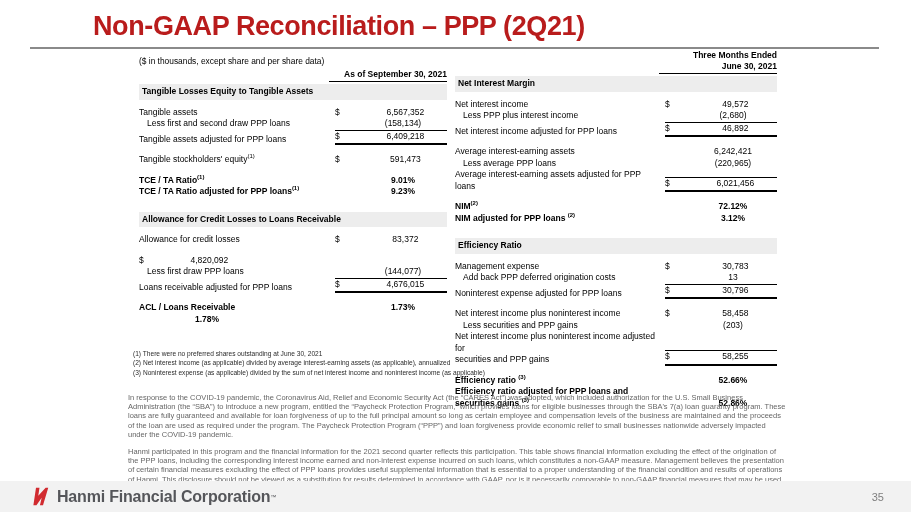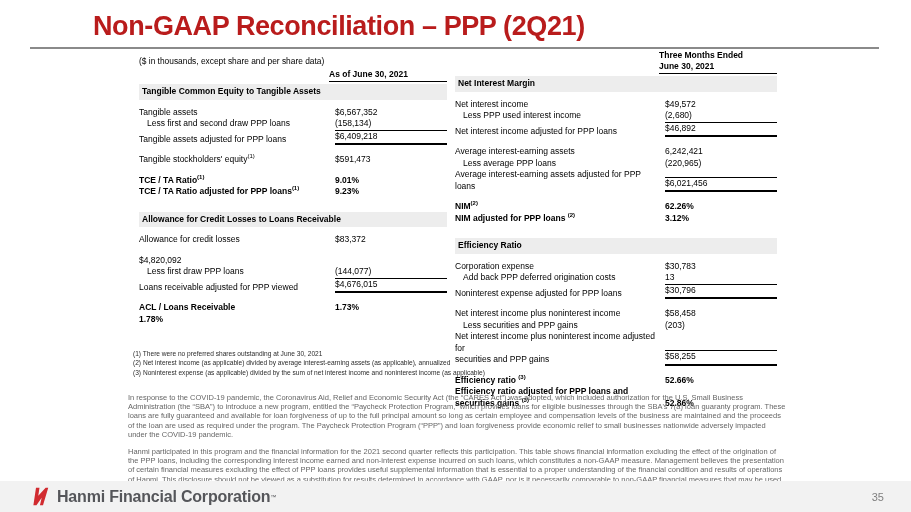--- a/index.html
+++ b/index.html
@@ -8,31 +8,31 @@
   
   .title{position:absolute;left:45px;top:11px;font-size:27px;font-weight:bold;color:#b91c1c;letter-spacing:-0.4px;margin-left:48px;}
   .title-rule{position:absolute;left:30px;top:47px;width:849px;height:2px;background:#8a8a8a;}
 
   
   .tcol{position:absolute;font-size:8.5px;line-height:11.5px;}
   .tcol-left{left:139px;top:56px;width:308px;}
   .tcol-right{left:455px;top:50px;width:322px;}
   .tnote{font-size:8.4px;margin-bottom:1px;}
   .period-wrap{display:flex;justify-content:flex-end;}
-  .period{width:118px;text-align:left;font-weight:bold;border-bottom:1px solid #000;padding-bottom:1px;}
+  .period{width:118px;text-align:right;font-weight:bold;border-bottom:1px solid #000;padding-bottom:1px;}
   .period.two-line{line-height:11px;}
   .sec-header{background:#ededed;font-weight:bold;padding:2px 3px;margin:2px 0 7px 0;}
   .sec{margin-top:0;}
   .sec + .sec{margin-top:14px;}
   .row{display:flex;align-items:flex-end;}
   .row .lbl{flex:1;white-space:pre-line;padding-right:4px;}
   .row .lbl.indent{padding-left:8px;}
   .row.bold{font-weight:bold;}
   .row .amt{width:112px;display:flex;justify-content:space-between;flex:none;}
-  .row .amt .val{text-align:left;flex:1;}
+  .row .amt .val{text-align:center;flex:1;padding-left:24px;}
   .row.total .amt{border-top:1px solid #000;border-bottom:2.5px solid #000;padding-bottom:1px;}
   .row.gap{margin-top:9px;gap:17px;}
   sup{font-size:6px;line-height:0;}
 
   
   .footnotes{position:absolute;left:133px;top:349px;width:440px;font-size:6.6px;line-height:9.3px;color:#2b2b2b;}
 
   
   .paras{position:absolute;left:128px;top:385px;width:658px;font-size:7.5px;line-height:9.2px;color:#666;}
   .paras p{margin:8px 0 6px 0;}
@@ -50,25 +50,25 @@
 <body>
 
 <div class="slide">
 
   <div class="title">Non-GAAP Reconciliation – PPP (2Q21)</div>
   <div class="title-rule"></div>
 
   <div class="tcol tcol-left">
     <div class="tnote">($ in thousands, except share and per share data)</div>
     <div class="period-wrap">
-      <div class="period">As of June 30, 2021</div>
+      <div class="period">As of September 30, 2021</div>
     </div>
     <div id="left-sections">
         <div class="sec">
-          <div class="sec-header">Tangible Common Equity to Tangible Assets</div>
+          <div class="sec-header">Tangible Losses Equity to Tangible Assets</div>
           <div class="row">
             <span class="lbl">Tangible assets</span>
             <span class="amt">
               <span class="dollar">$</span>
               <span class="val">6,567,352</span>
             </span>
           </div>
           <div class="row">
             <span class="lbl indent">Less first and second draw PPP loans</span>
             <span class="amt">
@@ -121,21 +121,21 @@
             </span>
           </div>
           <div class="row">
             <span class="lbl indent">Less first draw PPP loans</span>
             <span class="amt">
               <span class="dollar"></span>
               <span class="val">(144,077)</span>
             </span>
           </div>
           <div class="row total">
-            <span class="lbl">Loans receivable adjusted for PPP viewed</span>
+            <span class="lbl">Loans receivable adjusted for PPP loans</span>
             <span class="amt">
               <span class="dollar">$</span>
               <span class="val">4,676,015</span>
             </span>
           </div>
           <div class="row bold gap">
             <span class="lbl">ACL / Loans Receivable</span>
             <span class="amt">
               <span class="dollar"></span>
               <span class="val">1.73%</span>
@@ -162,21 +162,21 @@
         <div class="sec">
           <div class="sec-header">Net Interest Margin</div>
           <div class="row">
             <span class="lbl">Net interest income</span>
             <span class="amt">
               <span class="dollar">$</span>
               <span class="val">49,572</span>
             </span>
           </div>
           <div class="row">
-            <span class="lbl indent">Less PPP used interest income</span>
+            <span class="lbl indent">Less PPP plus interest income</span>
             <span class="amt">
               <span class="dollar"></span>
               <span class="val">(2,680)</span>
             </span>
           </div>
           <div class="row total">
             <span class="lbl">Net interest income adjusted for PPP loans</span>
             <span class="amt">
               <span class="dollar">$</span>
               <span class="val">46,892</span>
@@ -200,35 +200,35 @@
             <span class="lbl">Average interest-earning assets adjusted for PPP loans</span>
             <span class="amt">
               <span class="dollar">$</span>
               <span class="val">6,021,456</span>
             </span>
           </div>
           <div class="row bold gap">
             <span class="lbl">NIM<sup>(2)</sup></span>
             <span class="amt">
               <span class="dollar"></span>
-              <span class="val">62.26%</span>
+              <span class="val">72.12%</span>
             </span>
           </div>
           <div class="row bold">
             <span class="lbl">NIM adjusted for PPP loans <sup>(2)</sup></span>
             <span class="amt">
               <span class="dollar"></span>
               <span class="val">3.12%</span>
             </span>
           </div>
         </div>
         <div class="sec">
           <div class="sec-header">Efficiency Ratio</div>
           <div class="row">
-            <span class="lbl">Corporation expense</span>
+            <span class="lbl">Management expense</span>
             <span class="amt">
               <span class="dollar">$</span>
               <span class="val">30,783</span>
             </span>
           </div>
           <div class="row">
             <span class="lbl indent">Add back PPP deferred origination costs</span>
             <span class="amt">
               <span class="dollar"></span>
               <span class="val">13</span>

